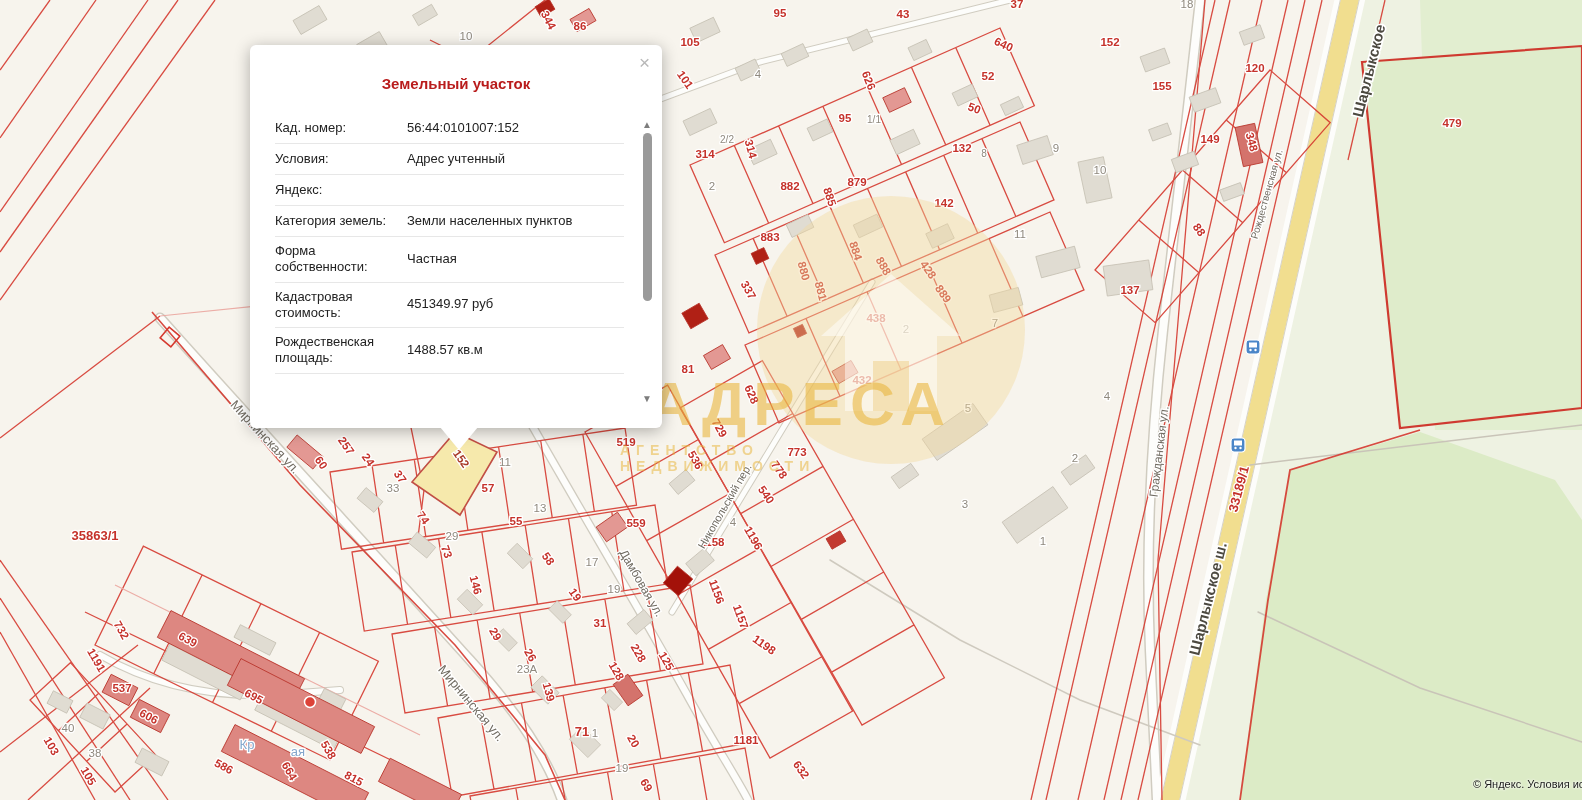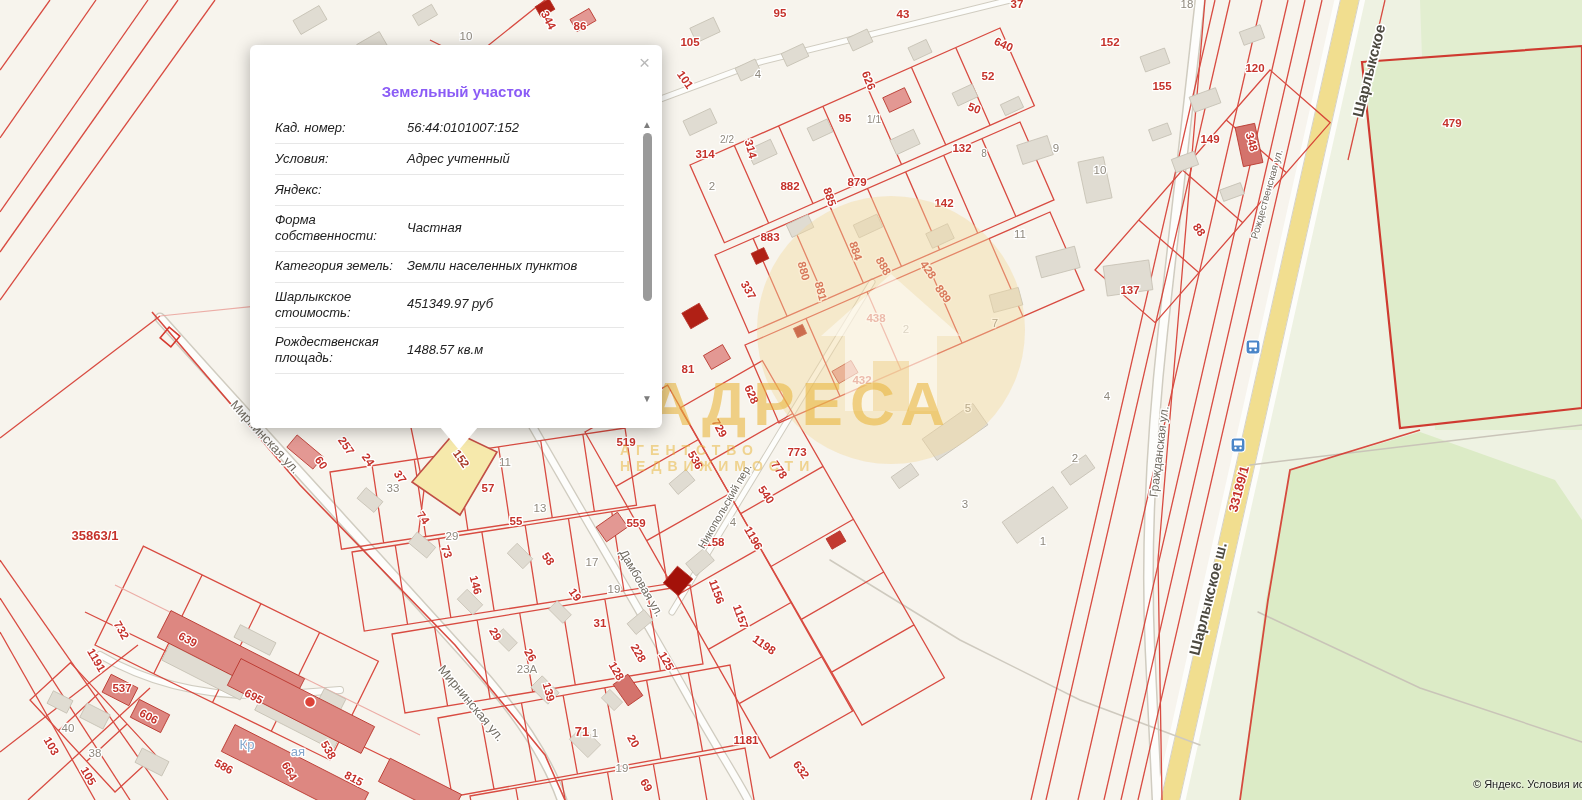--- a/index.html
+++ b/index.html
@@ -3,22 +3,22 @@
 <meta charset="utf-8">
 <style>
   html,body{margin:0;padding:0;background:#e8e6e0;}
   .stage{position:relative;width:1582px;height:800px;overflow:hidden;
          background:#f7f4ed;font-family:"Liberation Sans",sans-serif;}
   svg text{font-family:"Liberation Sans",sans-serif;}
   
   .popup{position:absolute;left:250px;top:45px;width:412px;height:383px;background:#fff;
          border-radius:6px;box-shadow:0 3px 16px rgba(0,0,0,.30);z-index:10;}
   .popup-close{position:absolute;top:8px;right:12px;font-size:19px;color:#b8b8b8;cursor:pointer;line-height:1;}
-  .popup-title{margin-top:38px;text-align:center;font-size:15px;font-weight:bold;color:#8b5cf6;}
-  .popup-body{position:absolute;left:25px;right:38px;top:68px;bottom:10px;font-size:13px;color:#222;font-style:italic;}
+  .popup-title{margin-top:30px;text-align:center;font-size:15px;font-weight:bold;color:#b91c1c;}
+  .popup-body{position:absolute;left:25px;right:38px;top:68px;bottom:10px;font-size:13px;color:#222;}
   .prow{display:flex;align-items:center;border-bottom:1px solid #e7e7e7;padding:6px 0;min-height:18px;}
   .flabel{width:128px;flex:0 0 128px;line-height:1.25;}
   .fvalue{flex:1;line-height:1.3;padding-left:4px;}
   .sb-up,.sb-down{position:absolute;right:10px;font-size:10px;color:#7d7d7d;cursor:pointer;}
   .sb-up{top:74px;} .sb-down{top:348px;}
   .sb-thumb{position:absolute;right:10px;top:88px;width:9px;height:168px;background:#9a9a9a;border-radius:5px;cursor:pointer;}
   .popup-tail{position:absolute;left:190px;top:100%;width:0;height:0;margin-top:-1px;
       border-left:19px solid transparent;border-right:19px solid transparent;border-top:23px solid #fff;}
   
   .watermark{position:absolute;left:0;top:0;z-index:3;pointer-events:none;}
@@ -363,29 +363,29 @@
         <div class="fvalue">56:44:0101007:152</div>
       </div>
       <div class="prow">
         <div class="flabel">Условия:</div>
         <div class="fvalue">Адрес учтенный</div>
       </div>
       <div class="prow">
         <div class="flabel">Яндекс:</div>
       </div>
       <div class="prow">
+        <div class="flabel">Категория земель:</div>
+        <div class="fvalue">Земли населенных пунктов</div>
+      </div>
+      <div class="prow">
         <div class="flabel">Форма собственности:</div>
         <div class="fvalue">Частная</div>
       </div>
       <div class="prow">
-        <div class="flabel">Категория земель:</div>
-        <div class="fvalue">Земли населенных пунктов</div>
-      </div>
-      <div class="prow">
-        <div class="flabel">Шарлыкское стоимость:</div>
+        <div class="flabel">Кадастровая стоимость:</div>
         <div class="fvalue">451349.97 руб</div>
       </div>
       <div class="prow">
         <div class="flabel">Рождественская площадь:</div>
         <div class="fvalue">1488.57 кв.м</div>
       </div>
     </div>
     <div class="sb-up">▲</div>
     <div class="sb-thumb"></div>
     <div class="sb-down">▼</div>

